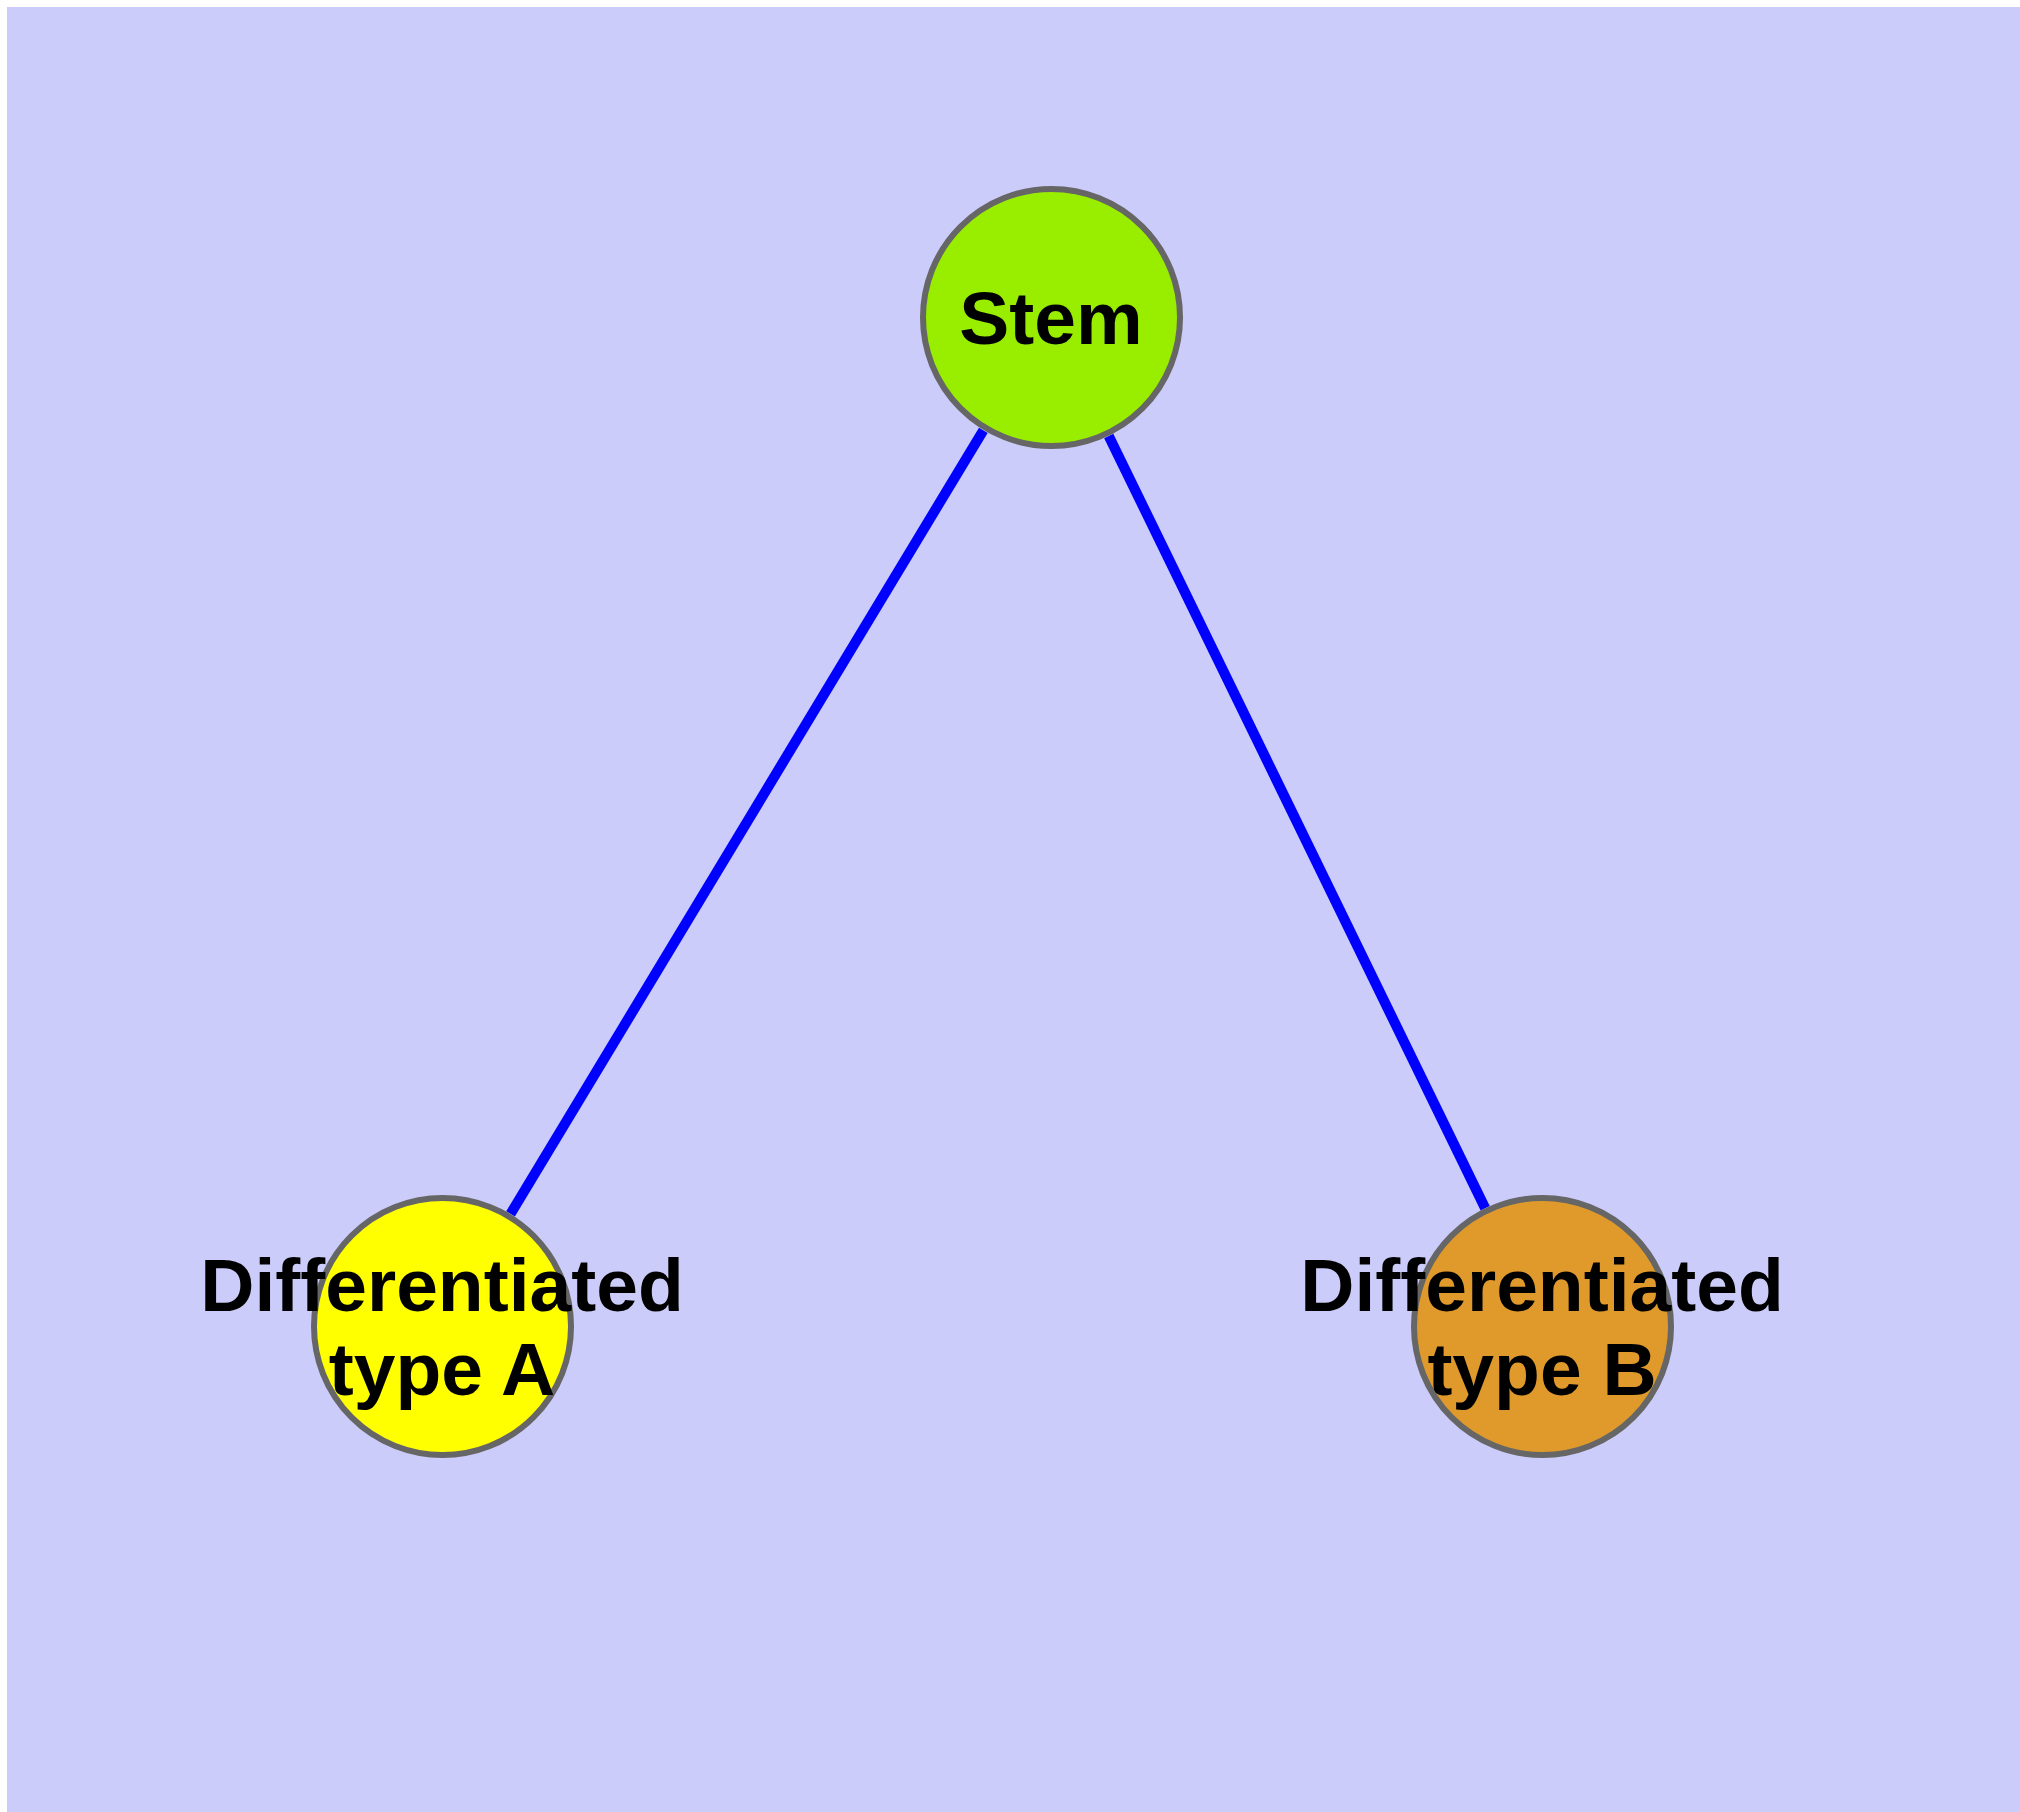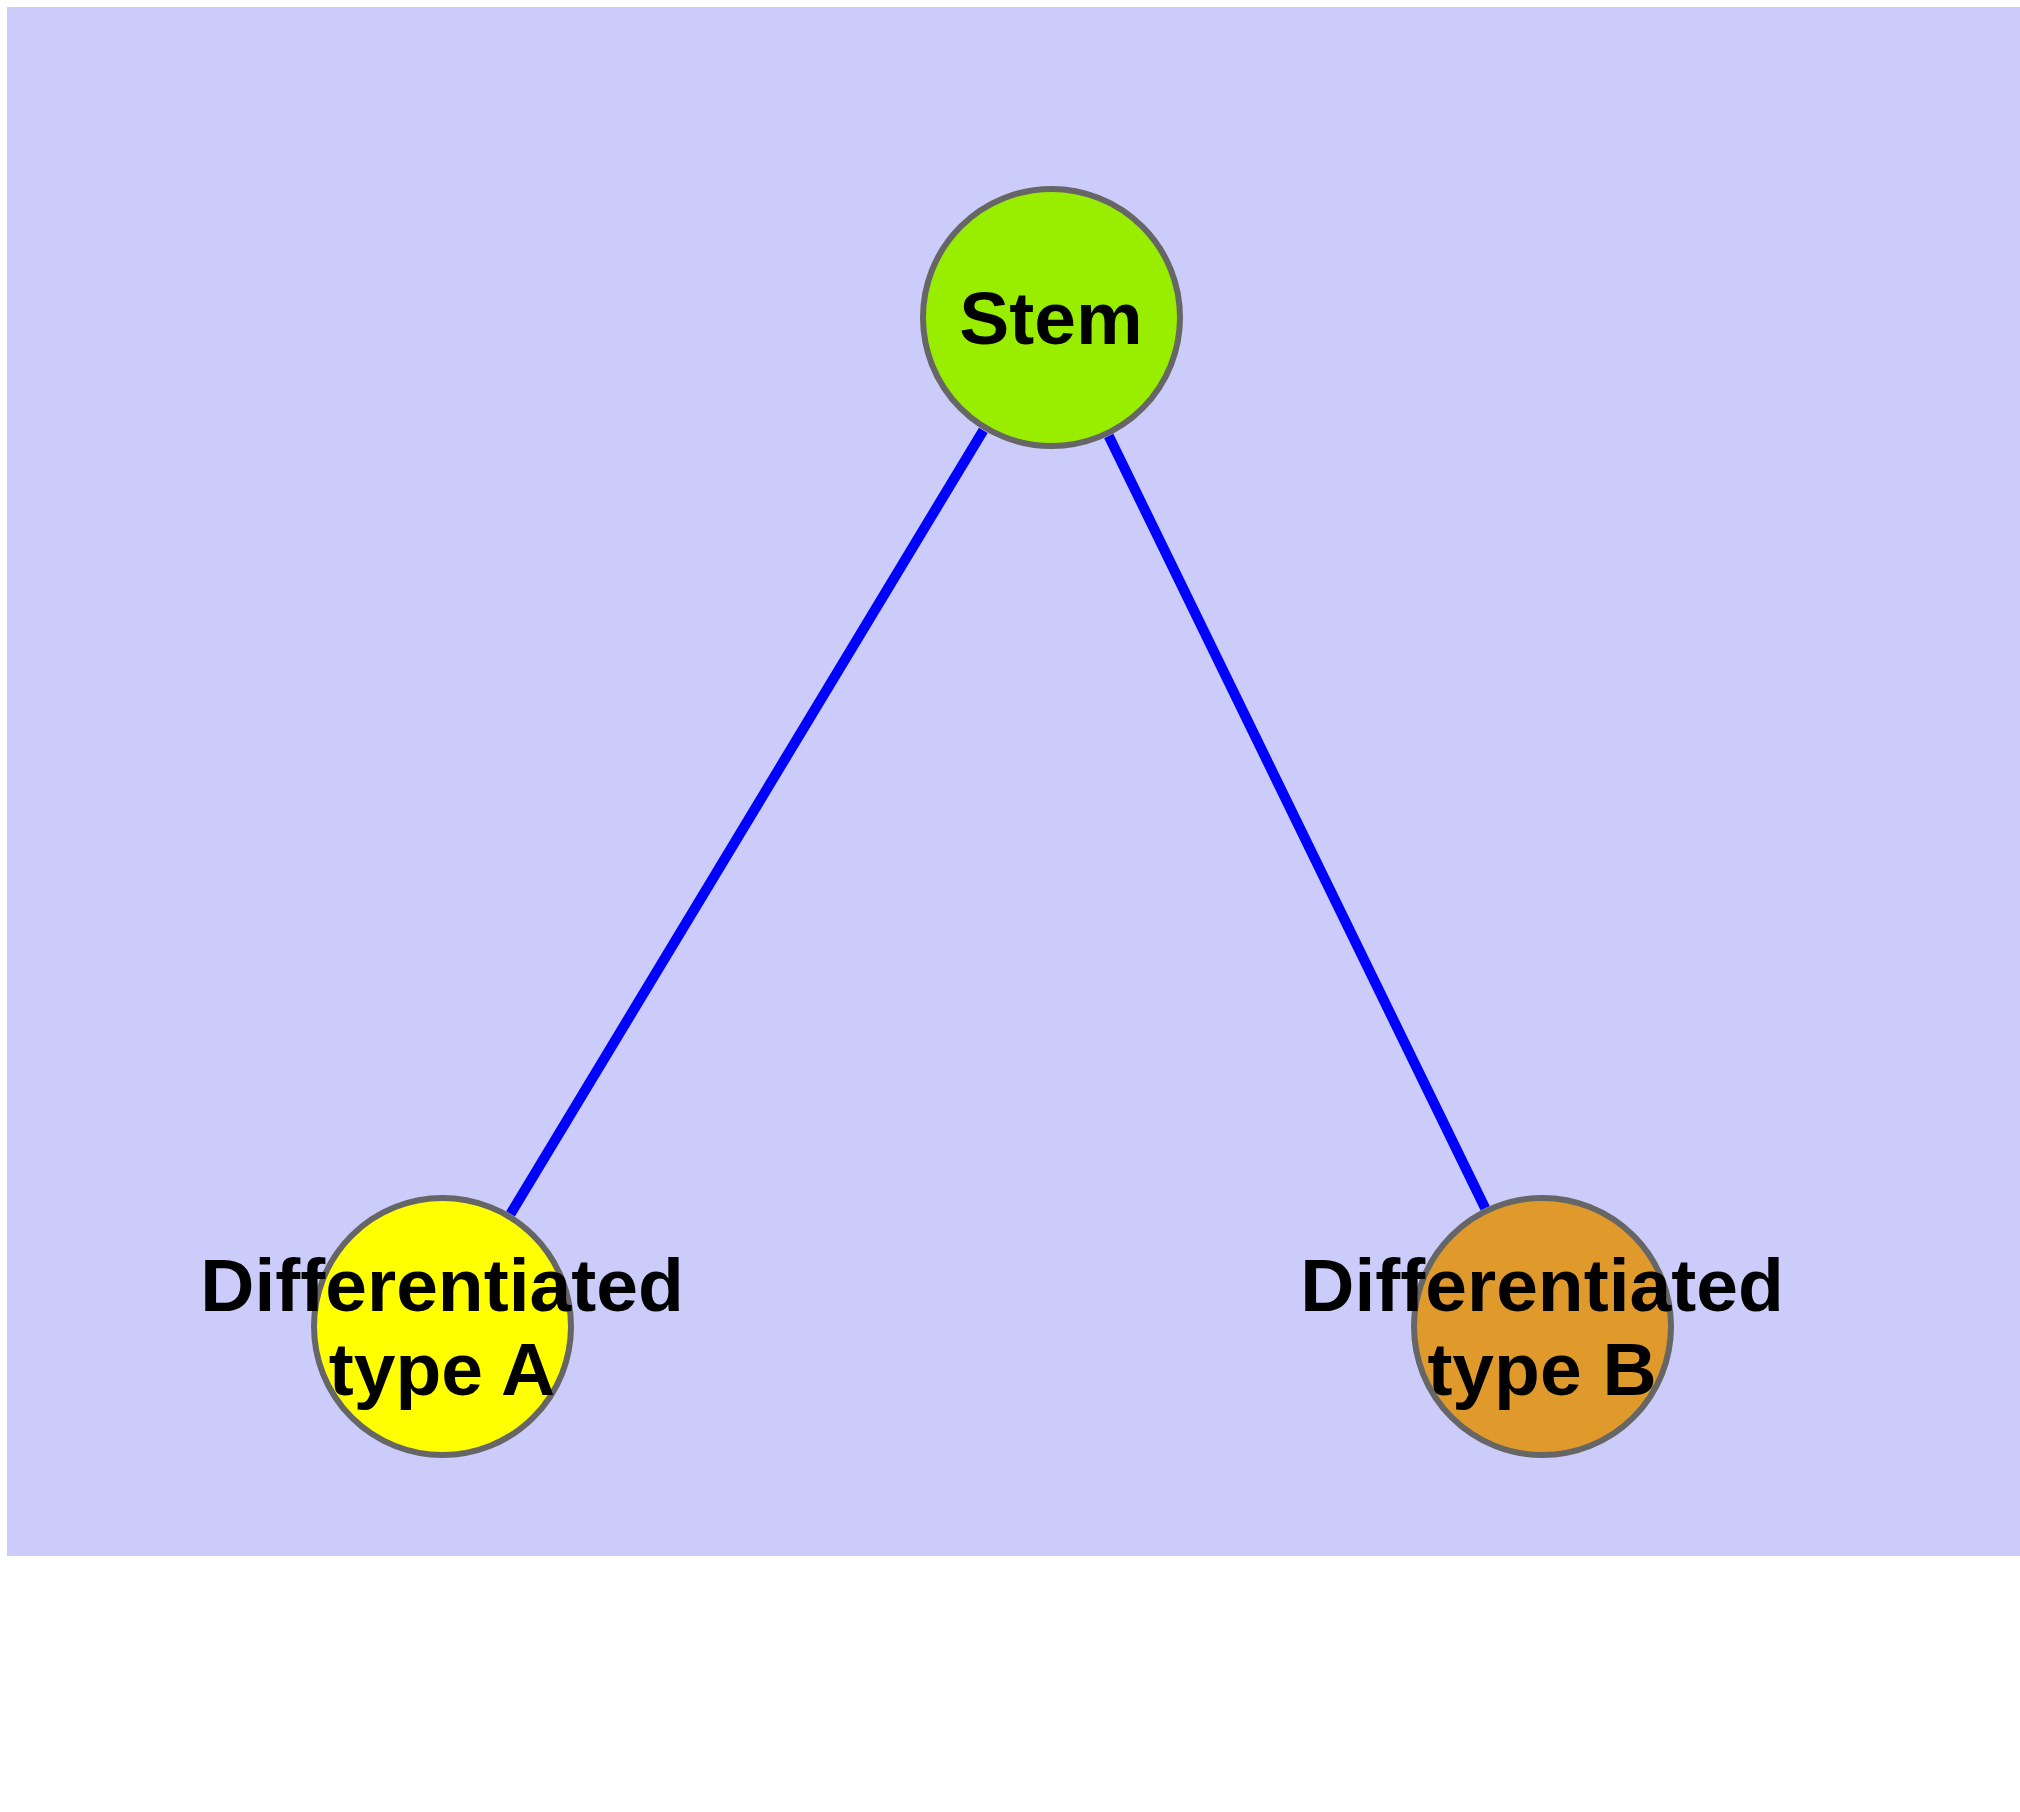--- a/index.html
+++ b/index.html
@@ -3,21 +3,21 @@
 <meta charset="utf-8">
 <style>
   html, body {
     margin: 0;
     padding: 0;
     background: #ffffff;
   }
   #canvas {
     position: relative;
     width: 2021px;
-    height: 1556px;
+    height: 1812px;
     overflow: hidden;
     background: #ffffff;
     font-family: "Liberation Sans", sans-serif;
   }
   #graph-bg {
     position: absolute;
     left: 6.8px;
     top: 6.8px;
     width: 2014px;
     height: 1805px;

